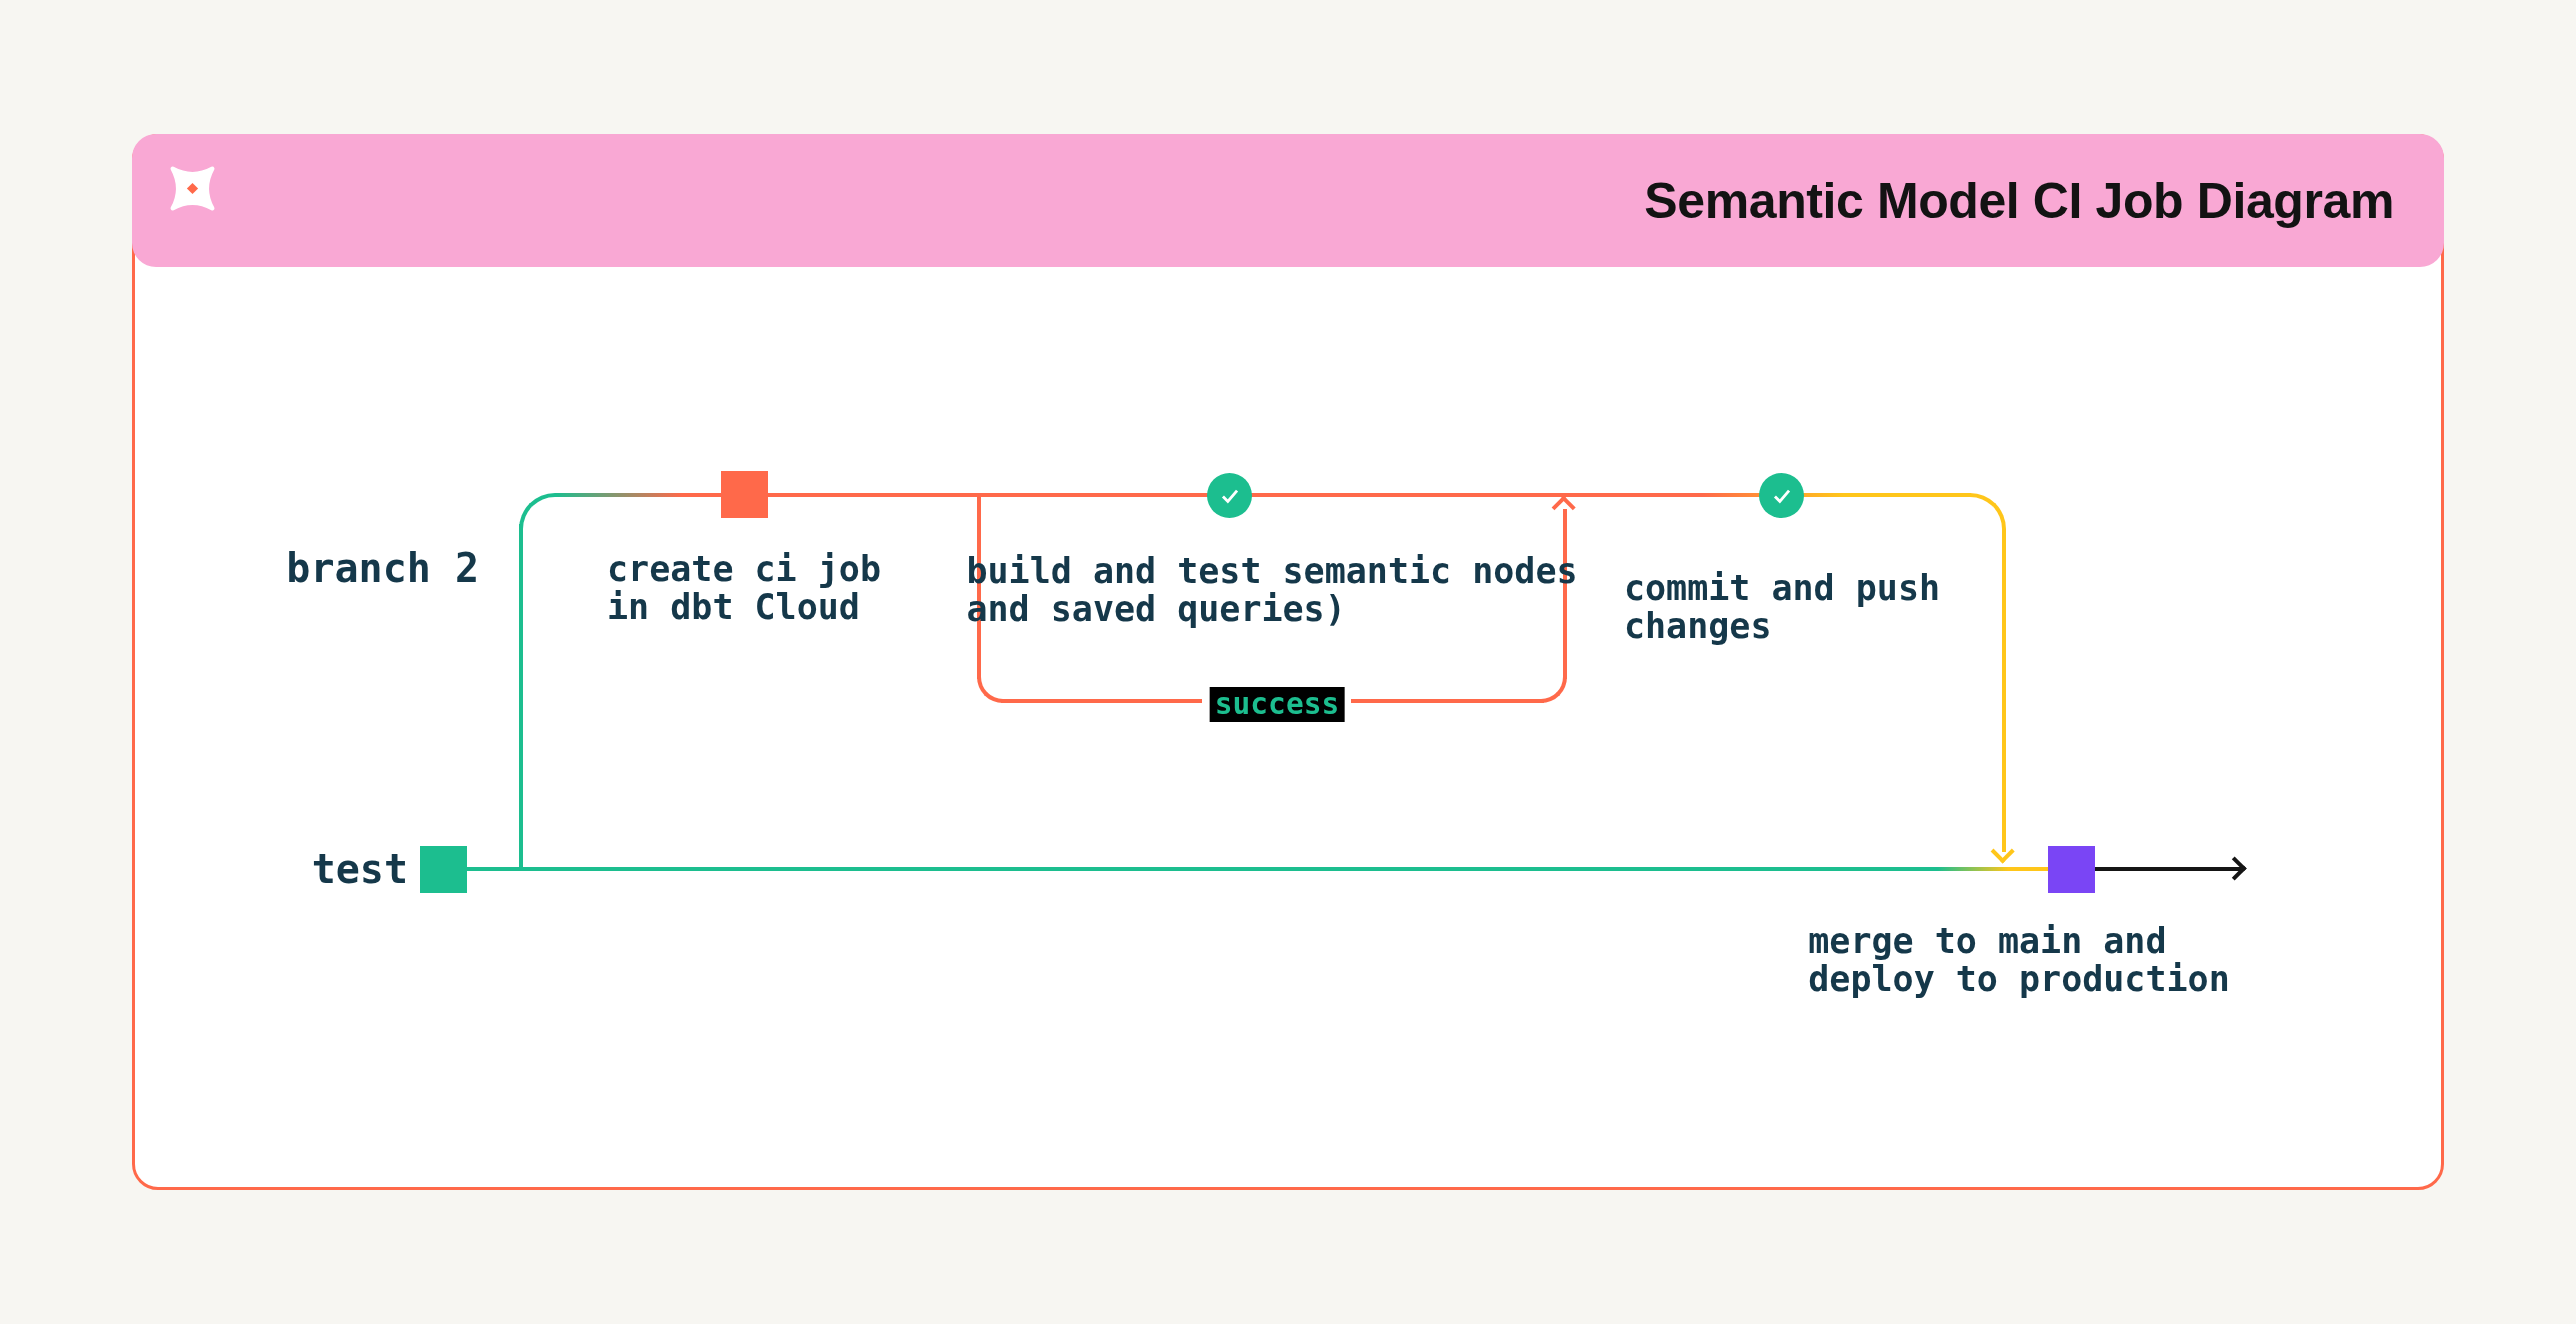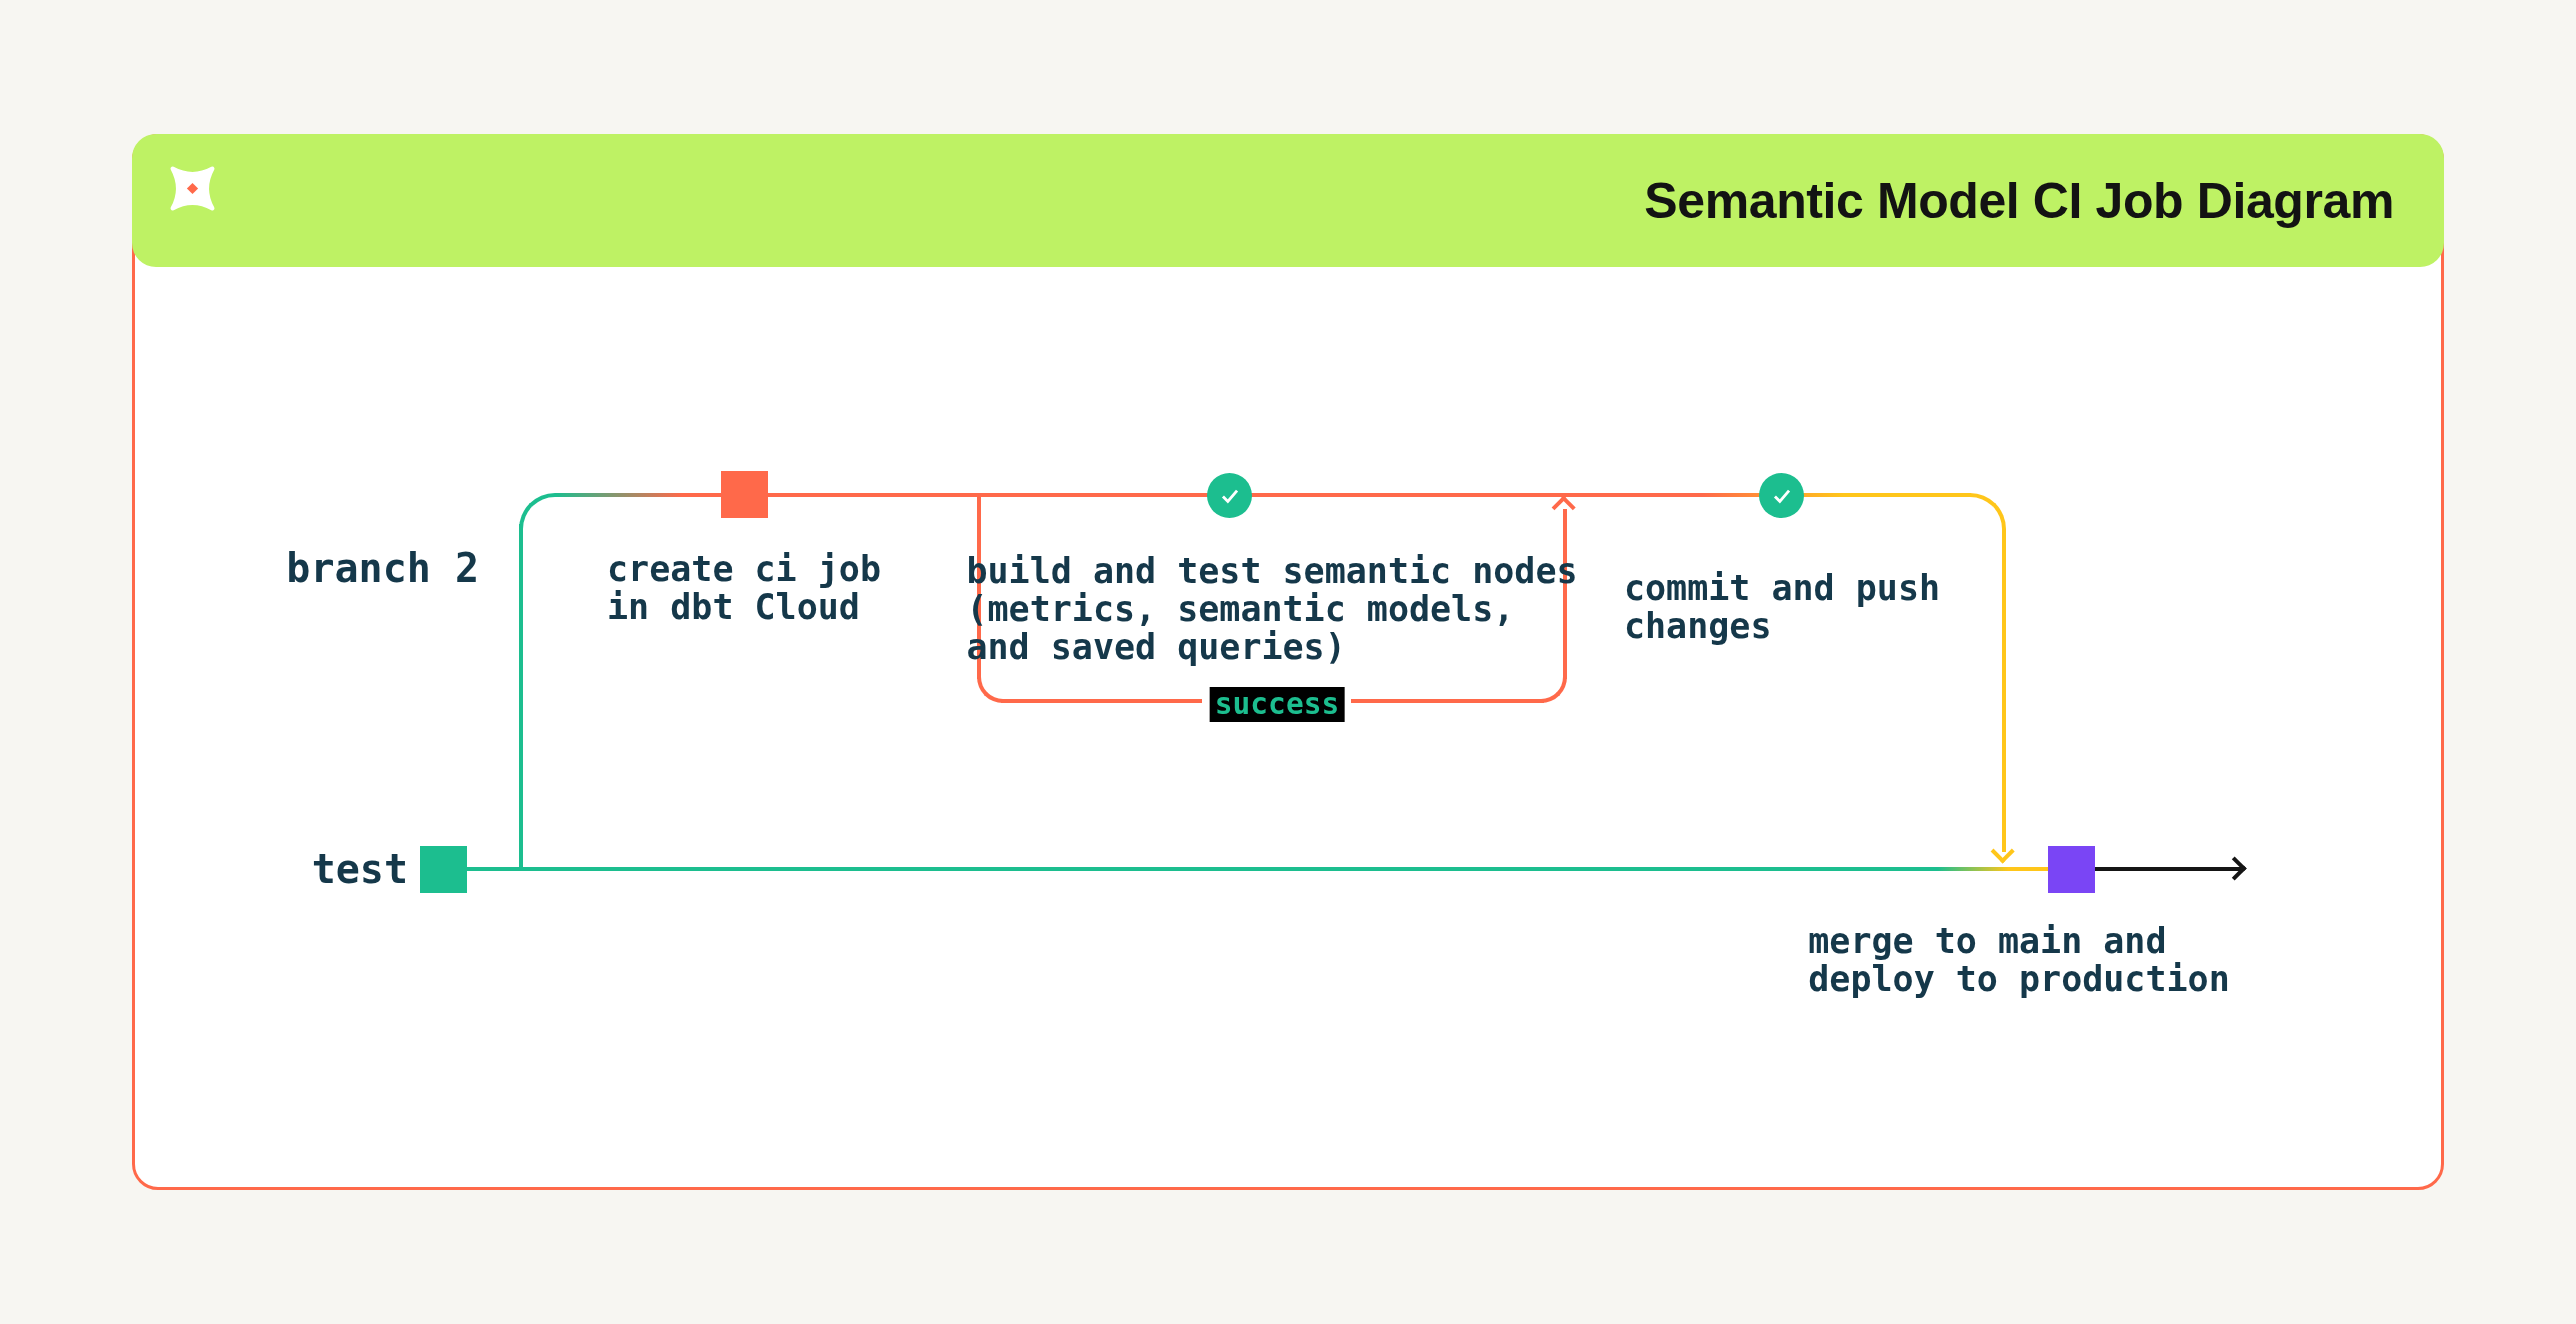--- a/index.html
+++ b/index.html
@@ -12,21 +12,21 @@
   .stage{position:absolute;left:0;top:0;width:2576px;height:1324px;}
 
   
   .card{
     position:absolute;left:132px;top:134px;width:2312px;height:1056px;
     background:#FFFFFF;border:3.5px solid #FF694A;border-radius:26px;
     box-sizing:border-box;
   }
   .header{
     position:absolute;left:132px;top:134px;width:2312px;height:133px;
-    background:#bef264;border-radius:24px;
+    background:#f9a8d4;border-radius:24px;
     display:flex;align-items:center;justify-content:flex-end;
     box-sizing:border-box;padding-right:50px;
   }
   .logo{position:absolute;left:29.5px;top:24px;width:61px;height:61px;}
   .title{
     font-family:"Liberation Sans", sans-serif;font-weight:700;
     font-size:50px;color:#131313;letter-spacing:-0.4px;
   }
 
   
@@ -165,21 +165,20 @@
       </svg>
   </div>
 
   <div class="node-label create">
     <div>create ci job</div>
     <div>in dbt Cloud</div>
   </div>
 
   <div class="node-label build">
     <div>build and test semantic nodes</div>
-    <div>(metrics, semantic models,</div>
     <div>and saved queries)</div>
   </div>
 
   <div class="node-label commit">
     <div>commit and push</div>
     <div>changes</div>
   </div>
 
   <div class="node-label merge">
     <div>merge to main and</div>

